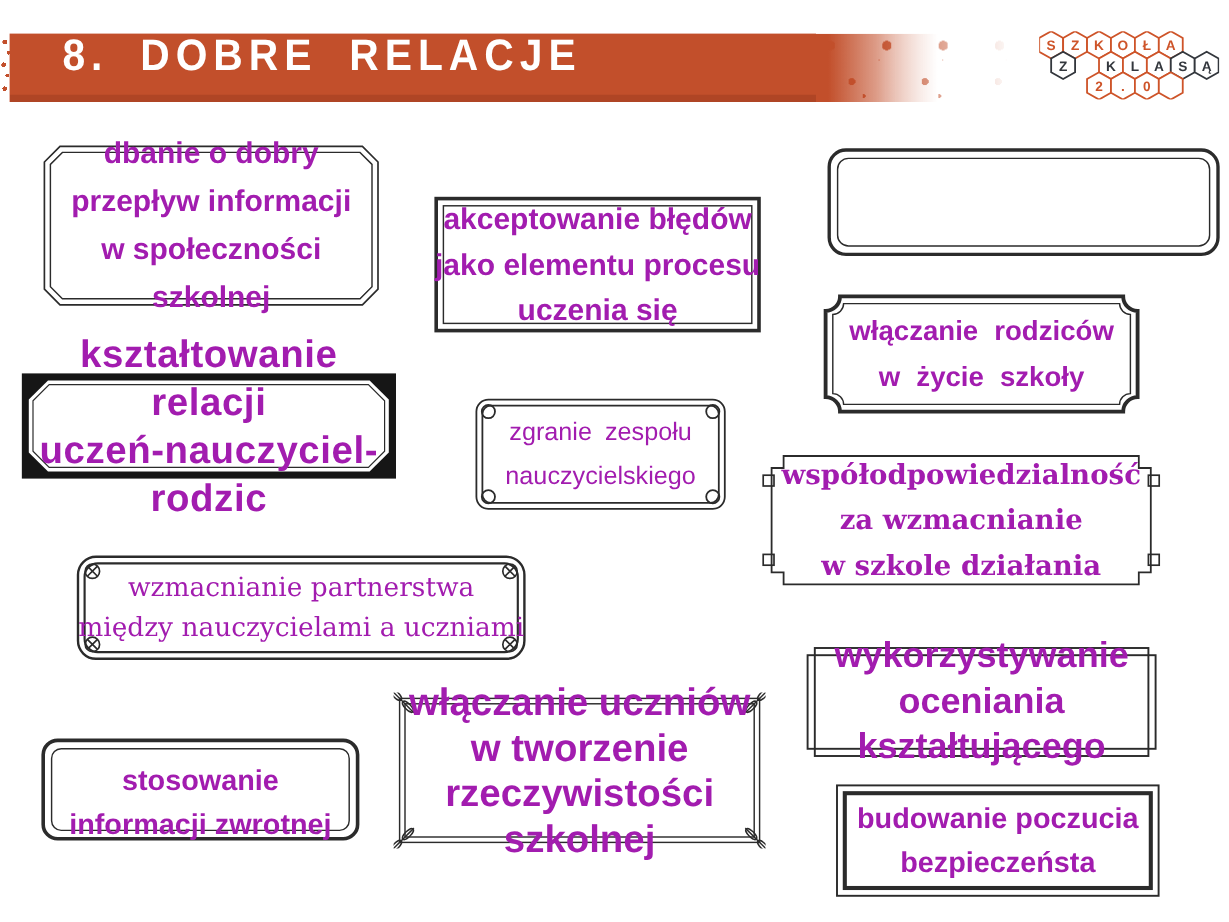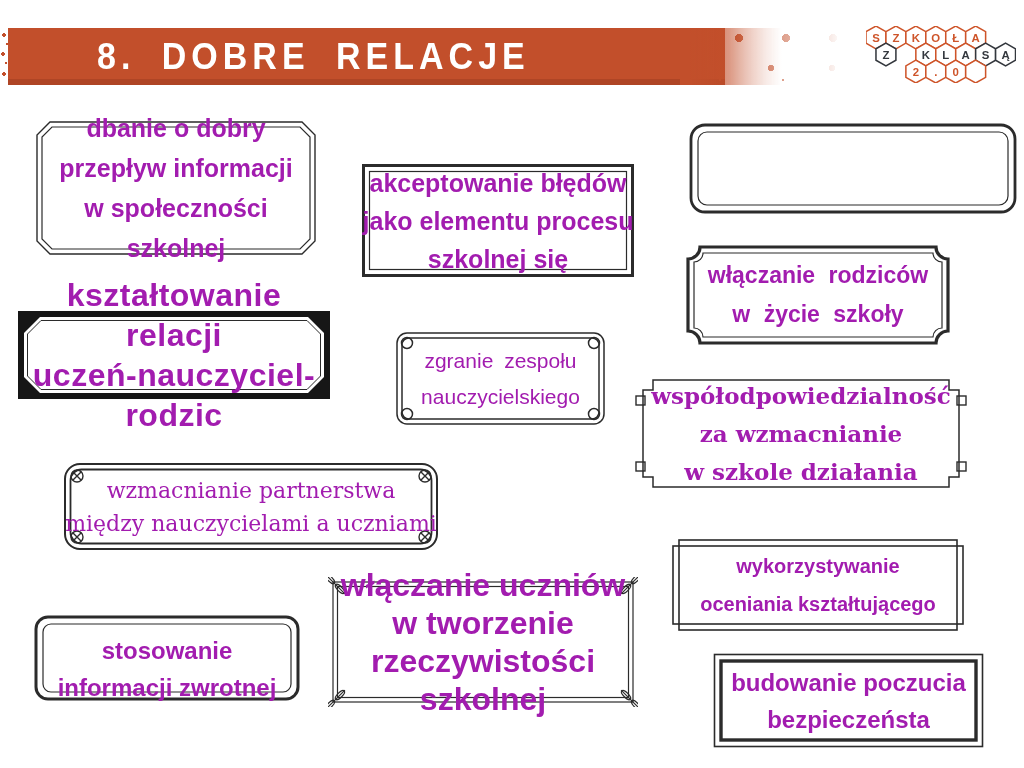--- a/index.html
+++ b/index.html
@@ -1,21 +1,21 @@
 <!DOCTYPE html>
 <html><head>
 <meta charset="utf-8">
 <style>
   html,body{margin:0;padding:0;background:#ffffff;}
   .page{position:relative;width:1024px;height:768px;background:#ffffff;overflow:hidden;
         font-family:"Liberation Sans",sans-serif;}
 
   
   .banner{position:absolute;left:8px;top:28px;width:672px;height:57px;background:#C24F2B;
-          box-shadow:inset 0 -6px 0 rgba(90,30,10,0.18);display:flex;align-items:center;padding-left:45px;}
+          box-shadow:inset 0 -6px 0 rgba(90,30,10,0.18);display:flex;}
   .banner::before{content:"";position:absolute;left:-7px;top:2px;width:9px;height:53px;
           background-image:
             radial-gradient(circle 2px at 3px 5px,#C24F2B 97%,transparent),
             radial-gradient(circle 1.5px at 6px 14px,#C24F2B 97%,transparent),
             radial-gradient(circle 2px at 2px 24px,#C24F2B 97%,transparent),
             radial-gradient(circle 1.5px at 5px 33px,#C24F2B 97%,transparent),
             radial-gradient(circle 2px at 3px 44px,#C24F2B 97%,transparent);
           background-repeat:no-repeat;}
   .banner-title{color:#ffffff;font-size:34px;font-weight:700;letter-spacing:5px;word-spacing:12px;
           padding-left:44px;white-space:nowrap;transform:scaleY(1.08);}
@@ -61,26 +61,26 @@
   .c4 .txt{font-size:23px;font-weight:700;line-height:39px;word-spacing:7px;}
   .c5{left:18px;top:311px;width:312px;height:88px;}
   .c5 .txt{font-size:32px;font-weight:700;line-height:40px;letter-spacing:0.5px;}
   .c6{left:394px;top:330px;width:213px;height:97px;}
   .c6 .txt{font-size:21px;font-weight:400;line-height:36px;word-spacing:5px;}
   .c7{left:633px;top:370px;width:336px;height:127px;}
   .c7 .txt{font-family:"DejaVu Serif",serif;font-size:23px;font-weight:700;line-height:38px;}
   .c8{left:62px;top:461px;width:378px;height:91px;}
   .c8 .txt{font-family:"DejaVu Serif",serif;font-size:22px;font-weight:400;line-height:33px;}
   .c9{left:670px;top:537px;width:296px;height:96px;}
-  .c9 .txt{font-size:20px;font-weight:700;line-height:38px;text-align:center;}
+  .c9 .txt{font-size:30px;font-weight:700;line-height:38px;text-align:center;}
   .c10{left:33px;top:614px;width:268px;height:88px;}
   .c10 .txt{font-size:24px;font-weight:700;line-height:37px;margin-top:22px;}
   .c11{left:328px;top:577px;width:310px;height:130px;}
   .c11 .txt{font-size:32px;font-weight:700;line-height:38px;}
-  .c12{left:712px;top:652px;width:273px;height:97px;}
+  .c12{left:695px;top:652px;width:273px;height:97px;}
   .c12 .txt{font-size:24px;font-weight:700;line-height:37px;}
 </style>
 </head>
 <body>
 
 <div class="page">
 
   <div class="banner">
     <div class="banner-title">8. DOBRE RELACJE</div>
   </div>
@@ -135,21 +135,21 @@
 w społeczności szkolnej</div>
   </div>
 
   <div class="card c2">
     <svg class="frame" viewBox="0 0 276 117" preserveAspectRatio="none">
       <rect class="ln" stroke="#1c1c1c" stroke-width="3" x="3.5" y="3.5" width="269" height="110"></rect>
       <rect class="ln" stroke-width="1.2" x="9.5" y="9.5" width="257" height="98"></rect>
     </svg>
     <div class="txt">akceptowanie błędów
 jako elementu procesu
-szkolnej się</div>
+uczenia się</div>
   </div>
 
   <div class="card c3">
     <svg class="frame" viewBox="0 0 330 93" preserveAspectRatio="none">
       <rect class="ln" stroke="#1c1c1c" stroke-width="2.8" x="3" y="3" width="324" height="87" rx="14"></rect>
       <rect class="ln" stroke-width="1.2" x="10" y="10" width="310" height="73" rx="9"></rect>
     </svg>
   </div>
 
   <div class="card c4">

